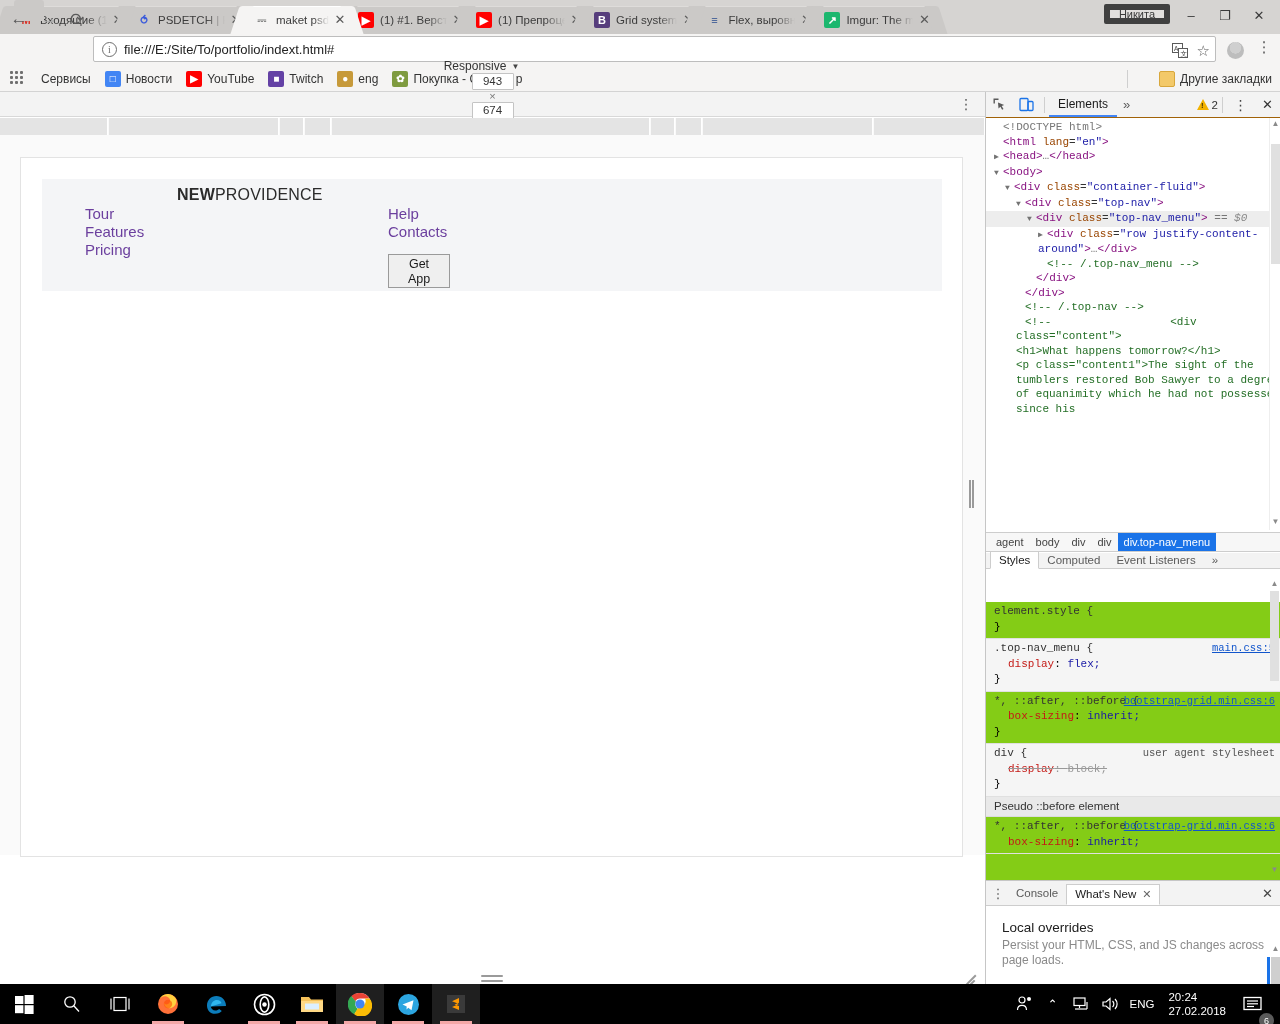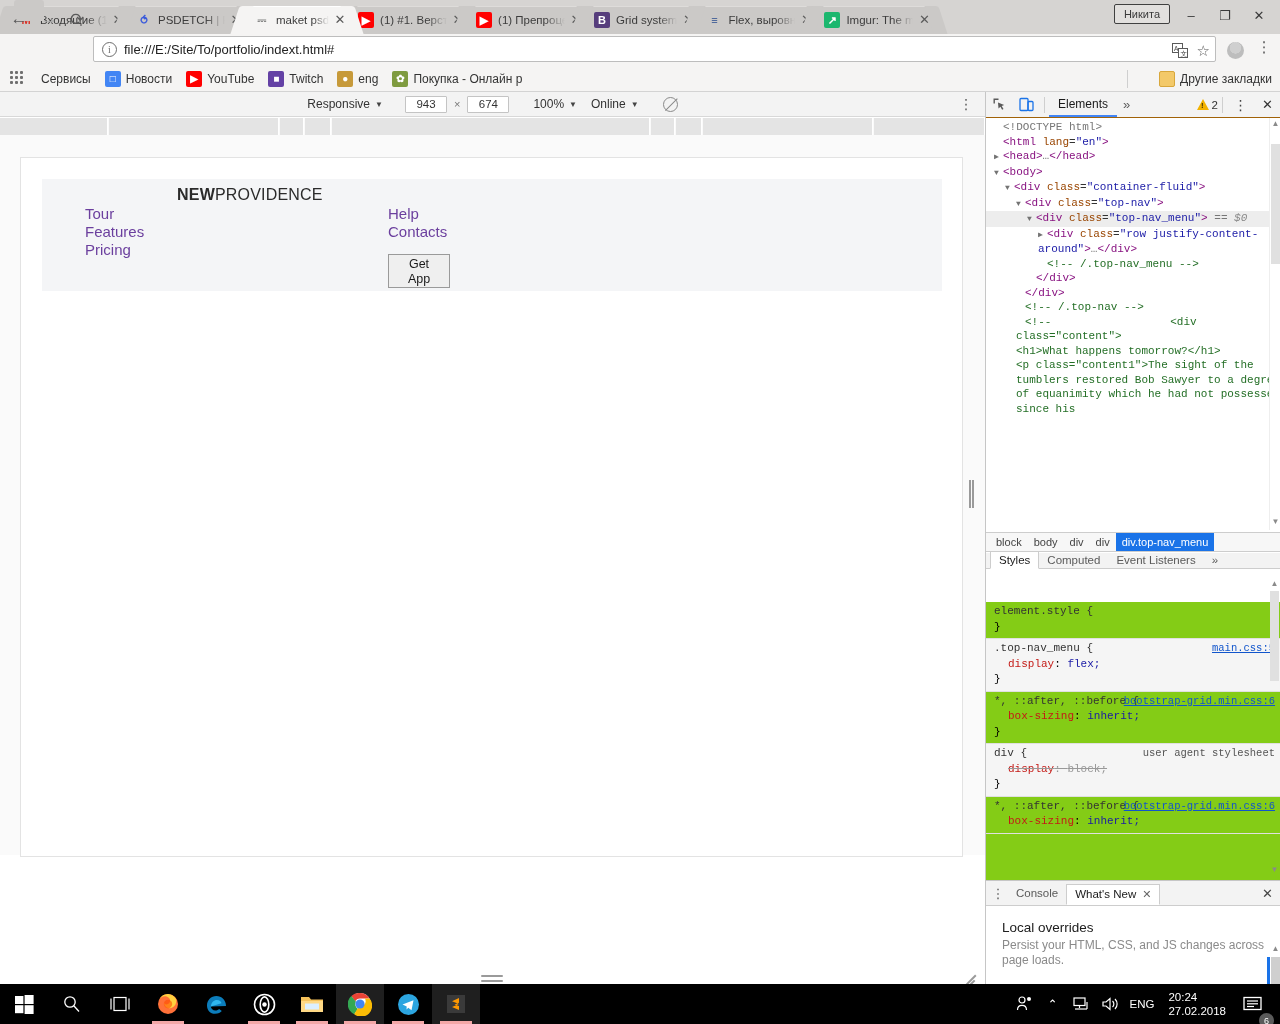--- a/index.html
+++ b/index.html
@@ -51,21 +51,21 @@
     margin-left: 3px; color: #5a5a5a; font-size: 13px; line-height: 16px; text-align: center;
     font-family: "Liberation Sans", sans-serif;
   }
   .newtab {
     position: relative; width: 30px; height: 21px; margin-left: 14px;
     background: #cbc9c7; border-top-left-radius: 3px; border-top-right-radius: 3px;
   }
   .win-user {
     position: absolute; right: 110px; top: 4px; height: 20px;
     padding: 0 9px; display: flex; align-items: center;
-    font-size: 11px; color: #3a3a3a; border: 1px solid #404040; border-radius: 2px;
+    font-size: 11px; color: #3a3a3a; border: 6px solid #404040; border-radius: 2px;
     background: #e2e0de;
   }
   .win-ctrls { position: absolute; right: 4px; top: 2px; display: flex; }
   .win-btn { width: 34px; height: 26px; display: flex; align-items: center; justify-content: center;
              color: #3a3a3a; font-size: 13px; }
 
   
   .toolbar {
     position: absolute; left: 0; top: 34px; width: 1280px; height: 36px;
     background: #f5f4f3;
@@ -102,21 +102,21 @@
                display: grid; grid-template-columns: repeat(3,3px); grid-template-rows: repeat(3,3px);
                gap: 2px; }
   .apps-grid i { background: #6f6f6f; border-radius: 1px; display: block; }
   .bm-right { position: absolute; right: 8px; display: flex; align-items: center; }
   .bm-sep { position: absolute; right: 152px; top: 4px; width: 1px; height: 18px; background: #cfcfcf; }
 
   
   .devicebar {
     position: absolute; left: 0; top: 92px; width: 985px; height: 25px;
     background: #f3f3f3; border-bottom: 1px solid #d8d8d8;
-    display: flex; align-items: center; justify-content: center; gap: 0;
+    display: flex; align-items: center; justify-content: center; gap: 0; flex-direction: column;
   }
   .db-item { font-size: 12px; color: #333; display: flex; align-items: center; }
   .db-caret { margin-left: 5px; font-size: 8px; color: #444; }
   .db-input {
     width: 42px; height: 17px; border: 1px solid #c4c4c4; background: #fff;
     text-align: center; font-size: 11.5px; color: #333; line-height: 15px; border-radius: 1px;
   }
   .db-x { margin: 0 7px; color: #777; font-size: 11px; }
   .db-nothrottle { width: 15px; height: 15px; border: 1.3px solid #8a8a8a; border-radius: 50%;
                    position: relative; }
@@ -521,21 +521,21 @@
         <div class="dom-line" style="padding-left: 30px;"><span class="arrow"></span><span class="cm">&lt;!-- /.top-nav --&gt;</span></div>
         <div class="dom-line" style="padding-left: 30px;"><span class="arrow"></span><span class="cm">&lt;!--                  &lt;div class="content"&gt;                   &lt;h1&gt;What happens tomorrow?&lt;/h1&gt;                       &lt;p class="content1"&gt;The sight of the tumblers restored Bob Sawyer to a degree of equanimity which he had not possessed since his</span></div>
       </div>
     <div class="dom-scroll">
       <div class="sc-arrow" style="top:0;">▲</div>
       <div class="th"></div>
       <div class="sc-arrow" style="top:398px;">▼</div>
     </div>
 
     <div class="breadcrumb" id="crumb-host">
-        <span class="crumb">block</span>
+        <span class="crumb">agent</span>
         <span class="crumb">body</span>
         <span class="crumb">div</span>
         <span class="crumb">div</span>
         <span class="crumb active">div.top-nav_menu</span>
       </div>
 
     <div class="styles-tabs" id="sttabs-host">
         <span class="st-tab active">Styles</span>
         <span class="st-tab">Computed</span>
         <span class="st-tab">Event Listeners</span>
@@ -559,20 +559,21 @@
           <div class="sel-txt">*, ::after, ::before {</div>
           <div class=""><span class="prop">box-sizing</span><span>: </span><span class="val">inherit;</span></div>
           <div>}</div>
         </div>
         <div class="rule alt">
           <span class="src plain">user agent stylesheet</span>
           <div class="sel-txt">div {</div>
           <div class="struck"><span class="prop">display</span><span>: </span><span class="val">block;</span></div>
           <div>}</div>
         </div>
+        <div class="pseudo-hdr">Pseudo ::before element</div>
         <div class="rule">
           <span class="src">bootstrap-grid.min.css:6</span>
           <div class="sel-txt">*, ::after, ::before {</div>
           <div class=""><span class="prop">box-sizing</span><span>: </span><span class="val">inherit;</span></div>
         </div>
       </div>
     <div class="styles-scroll">
       <div class="sc-arrow" style="top:0;">▲</div>
       <div class="th" style="top:13px;"></div>
       <div class="sc-arrow" style="top:286px;">▼</div>

